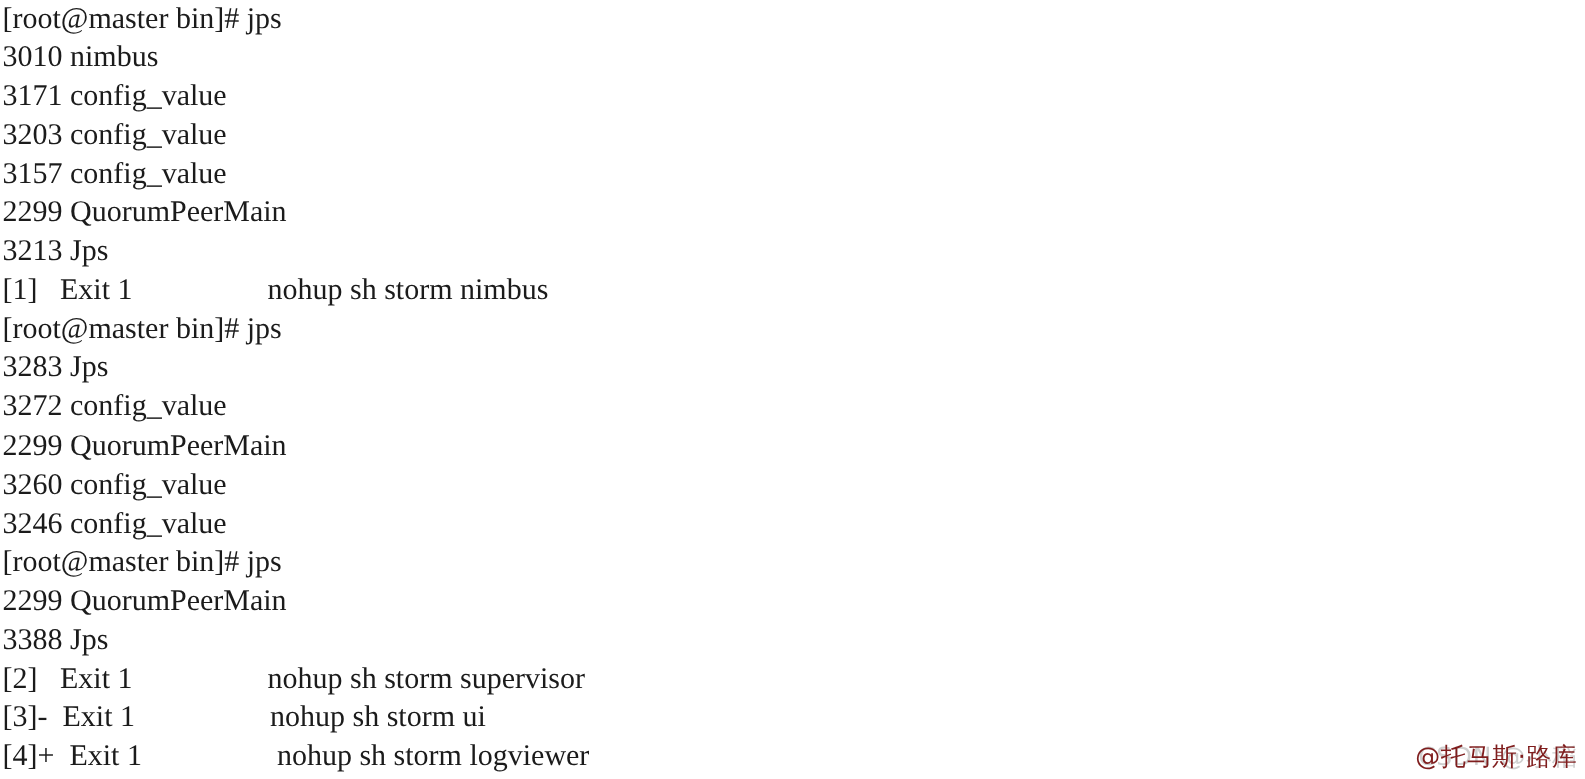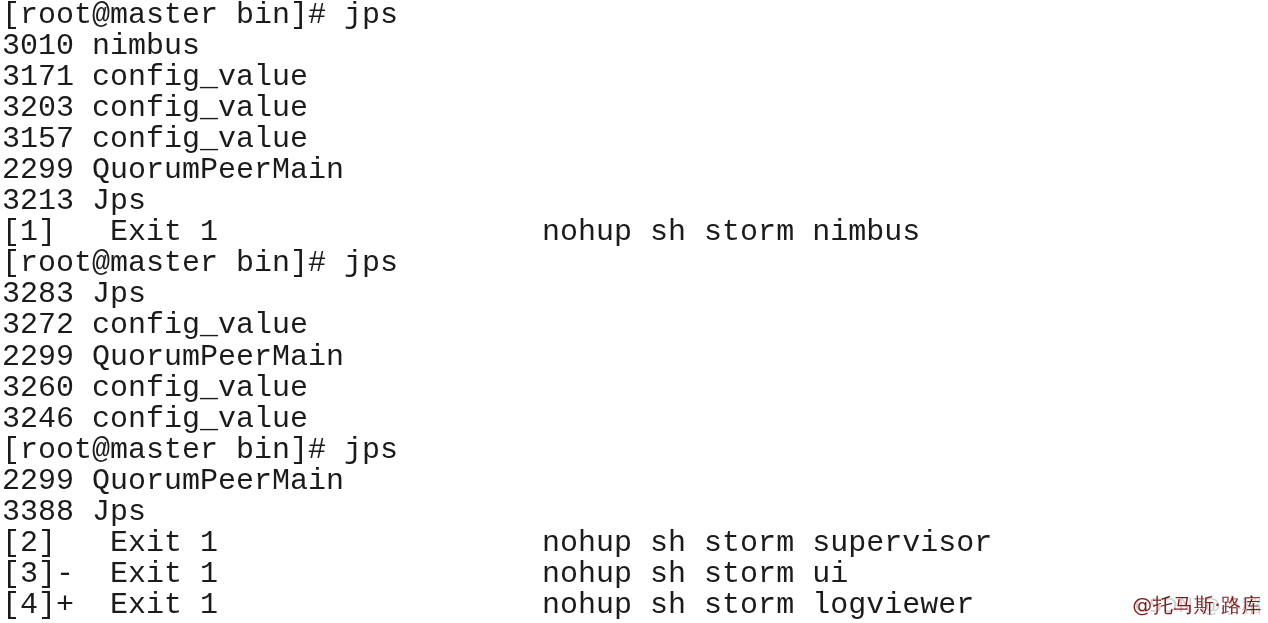--- a/index.html
+++ b/index.html
@@ -20,22 +20,22 @@
     background: #ffffff;
     padding: 0;
     box-sizing: border-box;
   }
   #terminal-output {
     position: absolute;
     top: 0px;
     left: 2px;
     margin: 0;
     padding: 0;
-    font-family: Liberation Mono, monospace;
-    font-size: 30px;
+    font-family: Liberation Serif, serif;
+    font-size: 24px;
     line-height: 31.05px;
     letter-spacing: 0px;
     color: #1b1b1b;
     white-space: pre;
     font-weight: 400;
     -webkit-font-smoothing: antialiased;
   }
   .term-line {
     display: block;
     height: 31.05px;

